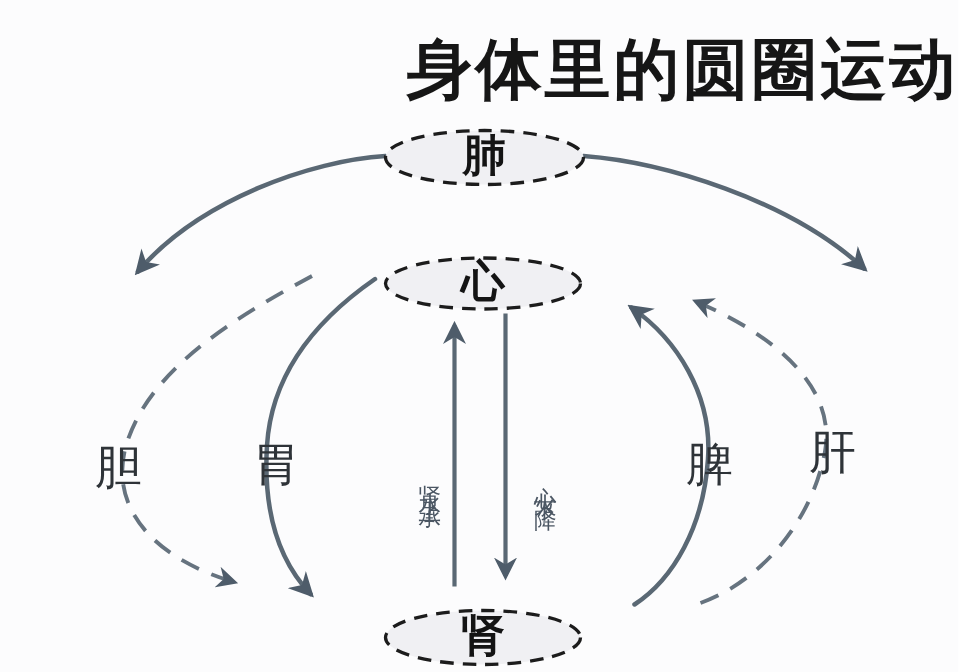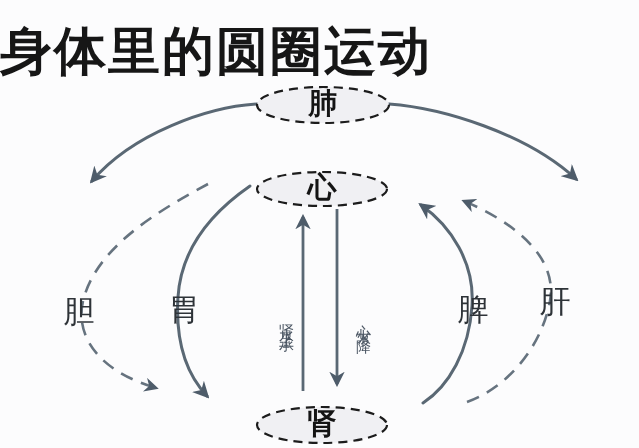--- a/index.html
+++ b/index.html
@@ -6,22 +6,22 @@
   .stage{
     position:relative;
     width:639px;height:448px;
     background:#fcfcfd;
     overflow:hidden;
     font-family:"DejaVu Serif", serif;
   }
   .title{
     position:absolute;
     left:0;top:17px;width:100%;
-    text-align:left;
-    font-size:52px;
+    text-align:right;
+    font-size:44px;
     font-weight:600;
     letter-spacing:2px;
     color:#161616;
     white-space:nowrap;
   }
   svg.diagram{position:absolute;left:0;top:0;}
   .node-label{
     position:absolute;
     transform:translate(-50%,-50%);
     font-size:29px;

